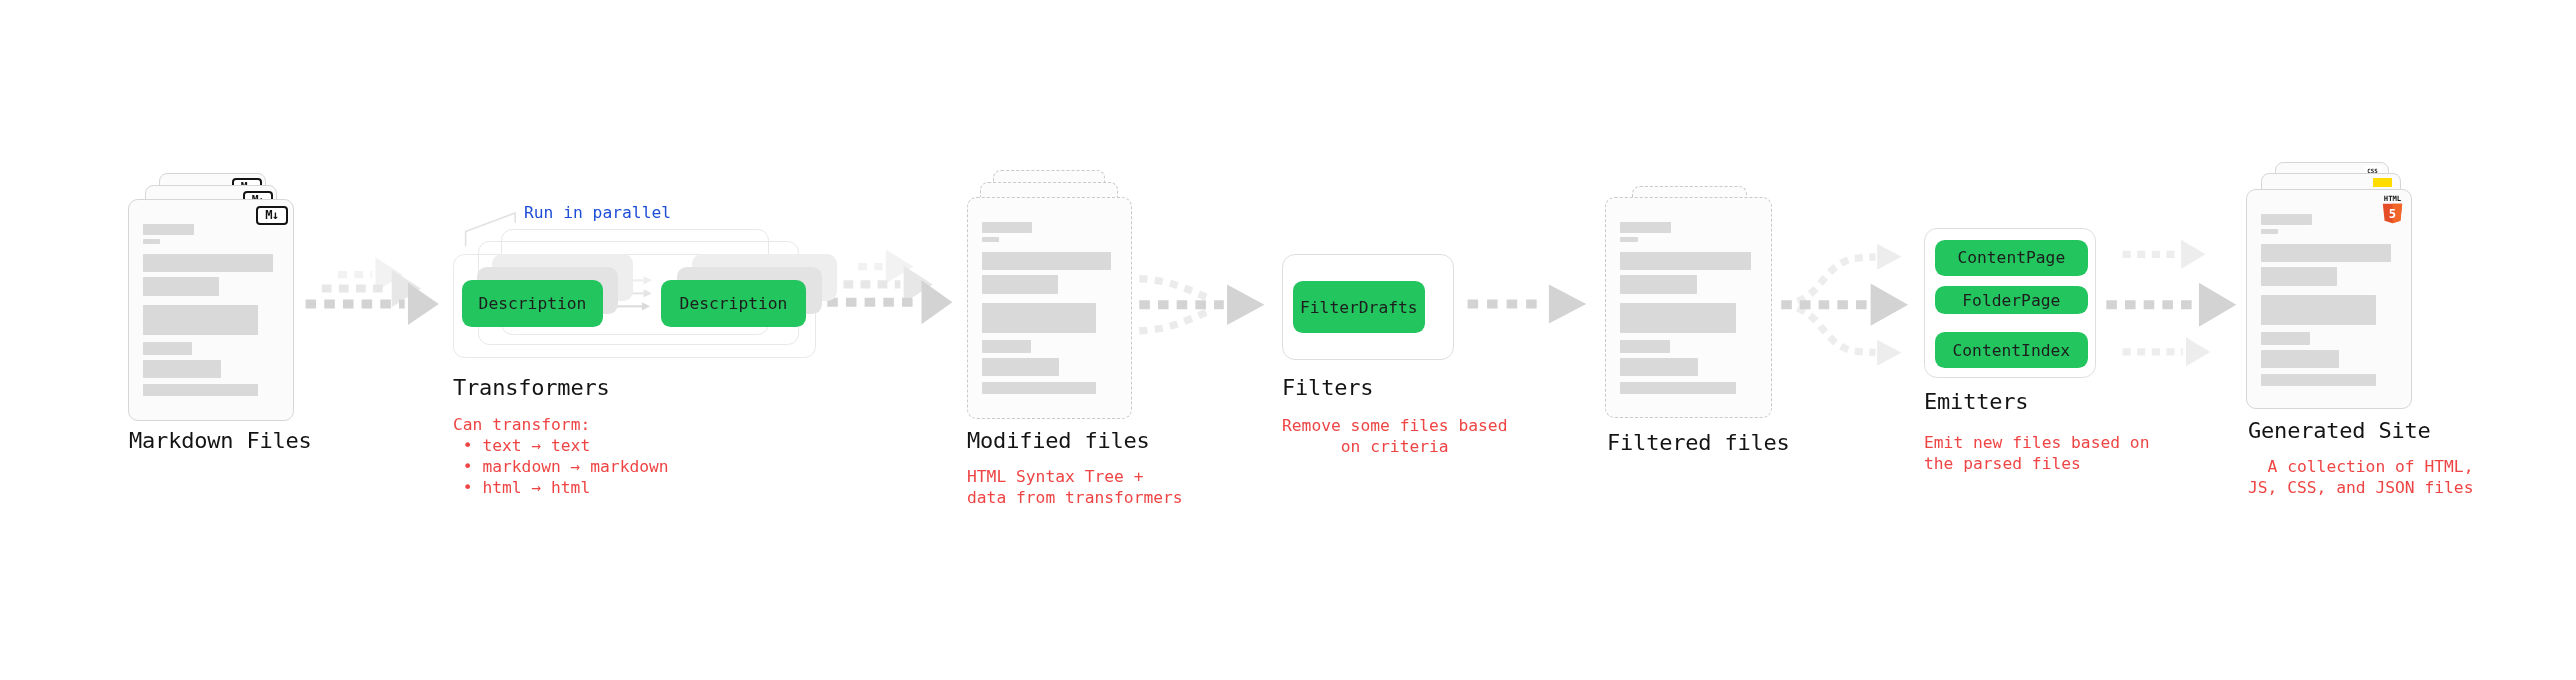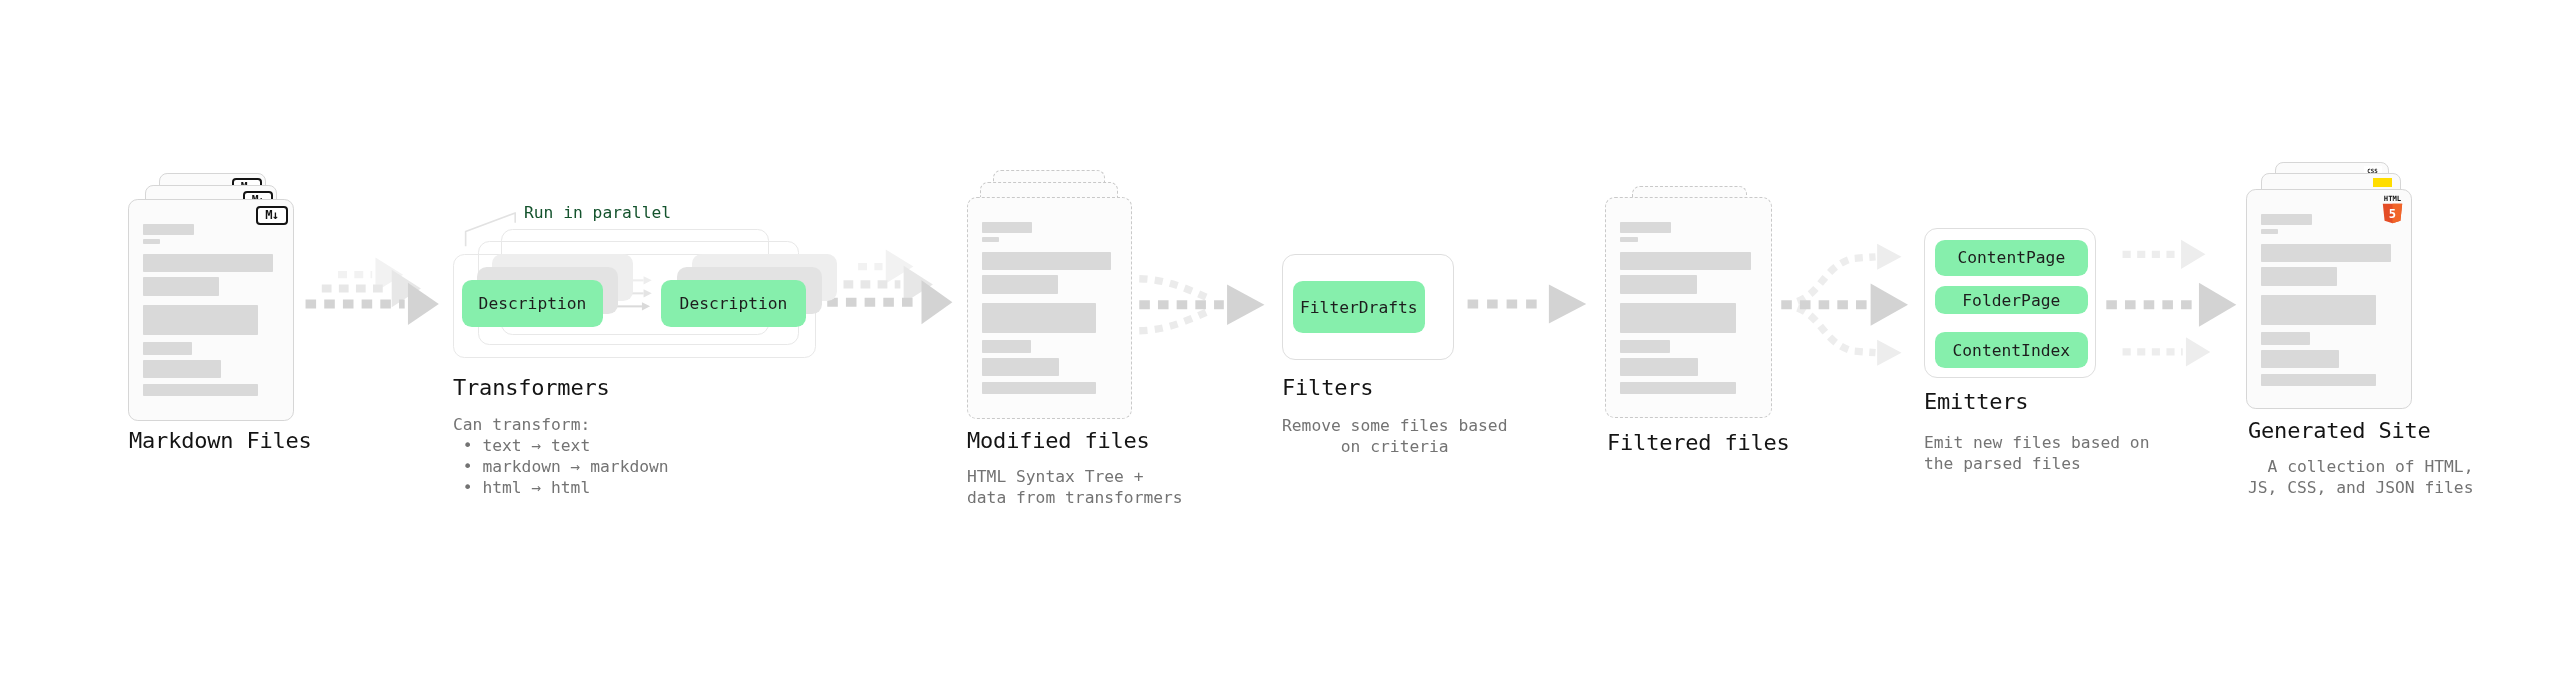--- a/index.html
+++ b/index.html
@@ -21,30 +21,30 @@
   .b8{margin-top:5.7px;height:12.2px;width:86%;}
 
   .md-badge{position:absolute;top:5.7px;right:4.9px;width:32.5px;height:19.5px;background:#ffffff;
     border:2.4px solid #141414;border-radius:4.1px;color:#141414;font-weight:bold;font-size:12.2px;
     display:flex;align-items:center;justify-content:center;letter-spacing:-0.8px;box-sizing:border-box;}
   .md-badge.small{width:30px;height:18px;font-size:11.4px;}
 
   .tbox{position:absolute;border:1.6px solid #e8e8e8;border-radius:11.4px;background:transparent;box-sizing:border-box;}
   .panel{position:absolute;border:1.6px solid #dedede;border-radius:13px;background:#ffffff;box-sizing:border-box;}
 
-  .pill{position:absolute;background:#86efac;border-radius:9.8px;display:flex;align-items:center;justify-content:center;
+  .pill{position:absolute;background:#22c55e;border-radius:9.8px;display:flex;align-items:center;justify-content:center;
     font-size:16.3px;color:#1d1d1d;white-space:nowrap;}
   .pill.g1{background:#e3e3e3;color:transparent;}
   .pill.g2{background:#eeeeee;color:transparent;}
 
   .title{position:absolute;font-size:22px;line-height:26px;color:#141414;white-space:nowrap;letter-spacing:-0.2px;}
-  .desc{position:absolute;font-size:16.3px;color:#737373;white-space:nowrap;}
+  .desc{position:absolute;font-size:16.3px;color:#ef4444;white-space:nowrap;}
   .desc div{line-height:21px;}
   .desc .bullet{padding-left:9.8px;}
-  .annotation{position:absolute;font-size:16.3px;color:#14532d;white-space:nowrap;}
+  .annotation{position:absolute;font-size:16.3px;color:#1d4ed8;white-space:nowrap;}
 
   .css-badge{position:absolute;top:3.3px;right:6.5px;width:18px;height:9px;background:#ffffff;
     border-bottom:2.4px solid #2d6ce0;color:#111;font-size:5.7px;font-weight:bold;
     display:flex;align-items:center;justify-content:center;letter-spacing:0;}
   .js-badge{position:absolute;top:4.1px;right:8.1px;width:18.7px;height:9px;background:#ffdd00;}
   .html5-logo{position:absolute;top:4.1px;right:8.1px;width:21px;height:31px;}
 </style>
 </head>
 <body>
 

